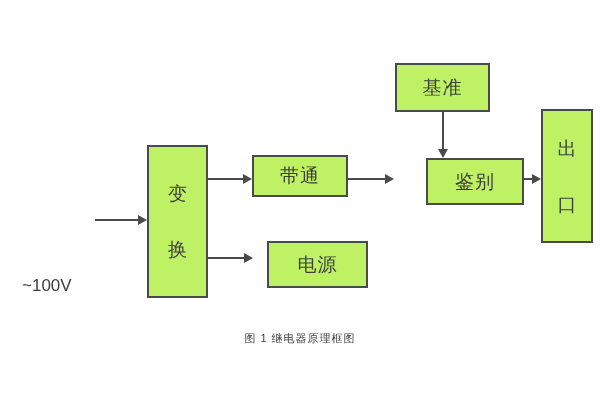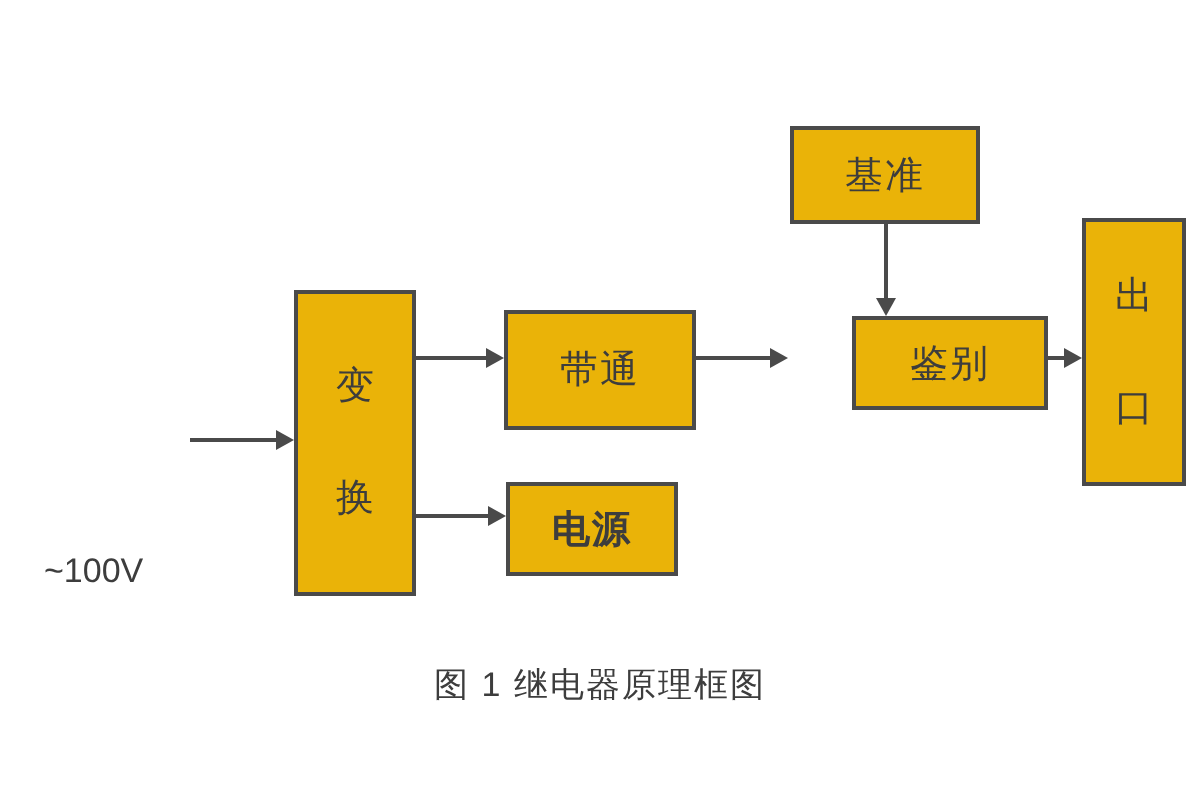--- a/index.html
+++ b/index.html
@@ -9,39 +9,39 @@
     height: 400px;
     background: #ffffff;
     font-family: "Liberation Sans", sans-serif;
     color: #3d3d3d;
     overflow: hidden;
   }
   .box {
     position: absolute;
     box-sizing: border-box;
     border: 2px solid #4a4a4a;
-    background: #eab308;
+    background: #bef264;
     display: flex;
     align-items: center;
     justify-content: center;
     font-size: 19px;
     letter-spacing: 1px;
     color: #3d3d3d;
   }
   .box.vertical {
     flex-direction: column;
     letter-spacing: 0;
   }
   .box.vertical .vchar { display: block; line-height: 1; }
   .box.vertical .vchar + .vchar { margin-top: 37px; }
 
   
   .box-transform      { left: 147px; top: 145px; width: 61px;  height: 153px; }
-  .box-bandpass       { left: 252px; top: 155px; width: 96px;  height: 60px;  }
-  .box-power          { left: 253px; top: 241px; width: 86px;  height: 47px; font-weight: bold;  }
+  .box-bandpass       { left: 252px; top: 155px; width: 96px;  height: 42px;  }
+  .box-power          { left: 267px; top: 241px; width: 101px;  height: 47px;  }
   .box-reference      { left: 395px; top: 63px;  width: 95px;  height: 49px;  }
   .box-discriminator  { left: 394px; top: 158px; width: 98px;  height: 47px; margin-left: 32px;  }
   .box-outlet         { left: 541px; top: 109px; width: 52px;  height: 134px; }
 
   
   .line { position: absolute; background: #4a4a4a; }
   .line-input          { left: 95px;  top: 219px; width: 45px; height: 2px; }
   .line-t-bandpass     { left: 208px; top: 178px; width: 38px; height: 2px; }
   .line-t-power        { left: 208px; top: 257px; width: 39px; height: 2px; }
   .line-bp-disc        { left: 348px; top: 178px; width: 40px; height: 2px; }
@@ -68,21 +68,21 @@
     line-height: 1.95;
     color: #3d3d3d;
     white-space: pre;
   }
   .caption {
     position: absolute;
     left: 0;
     top: 331px;
     width: 600px;
     text-align: center;
-    font-size: 17px;
+    font-size: 11px;
     letter-spacing: 1px;
     color: #3d3d3d;
   }
 </style>
 </head>
 <body>
 
 <div class="canvas">
 
   <div class="input-label">

